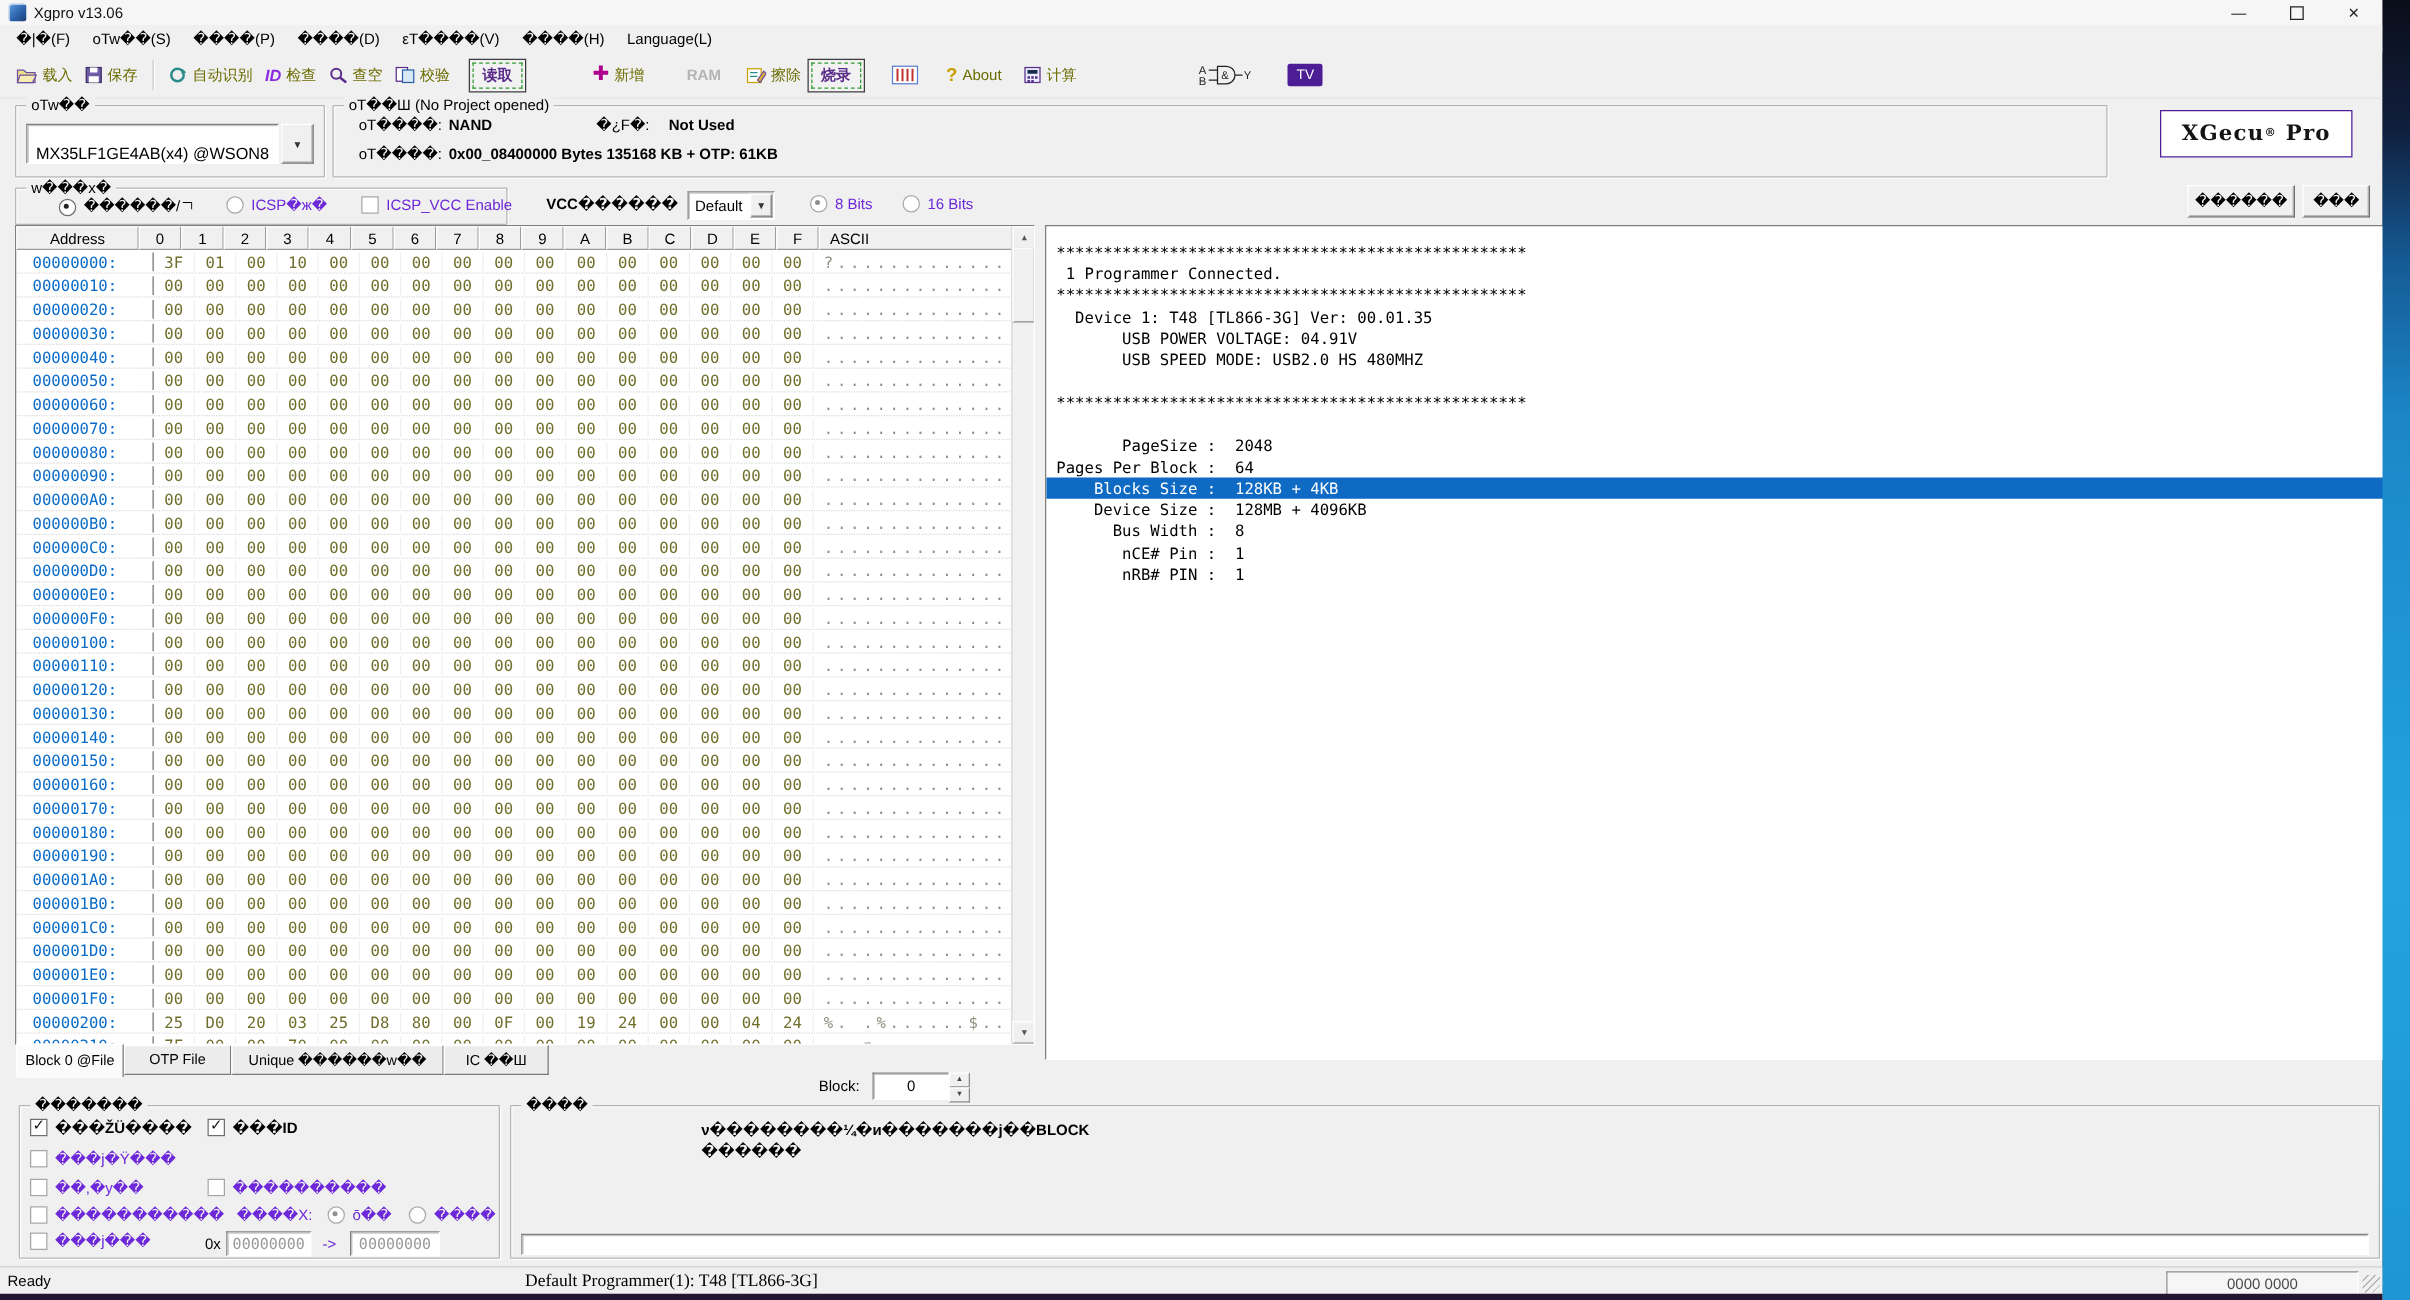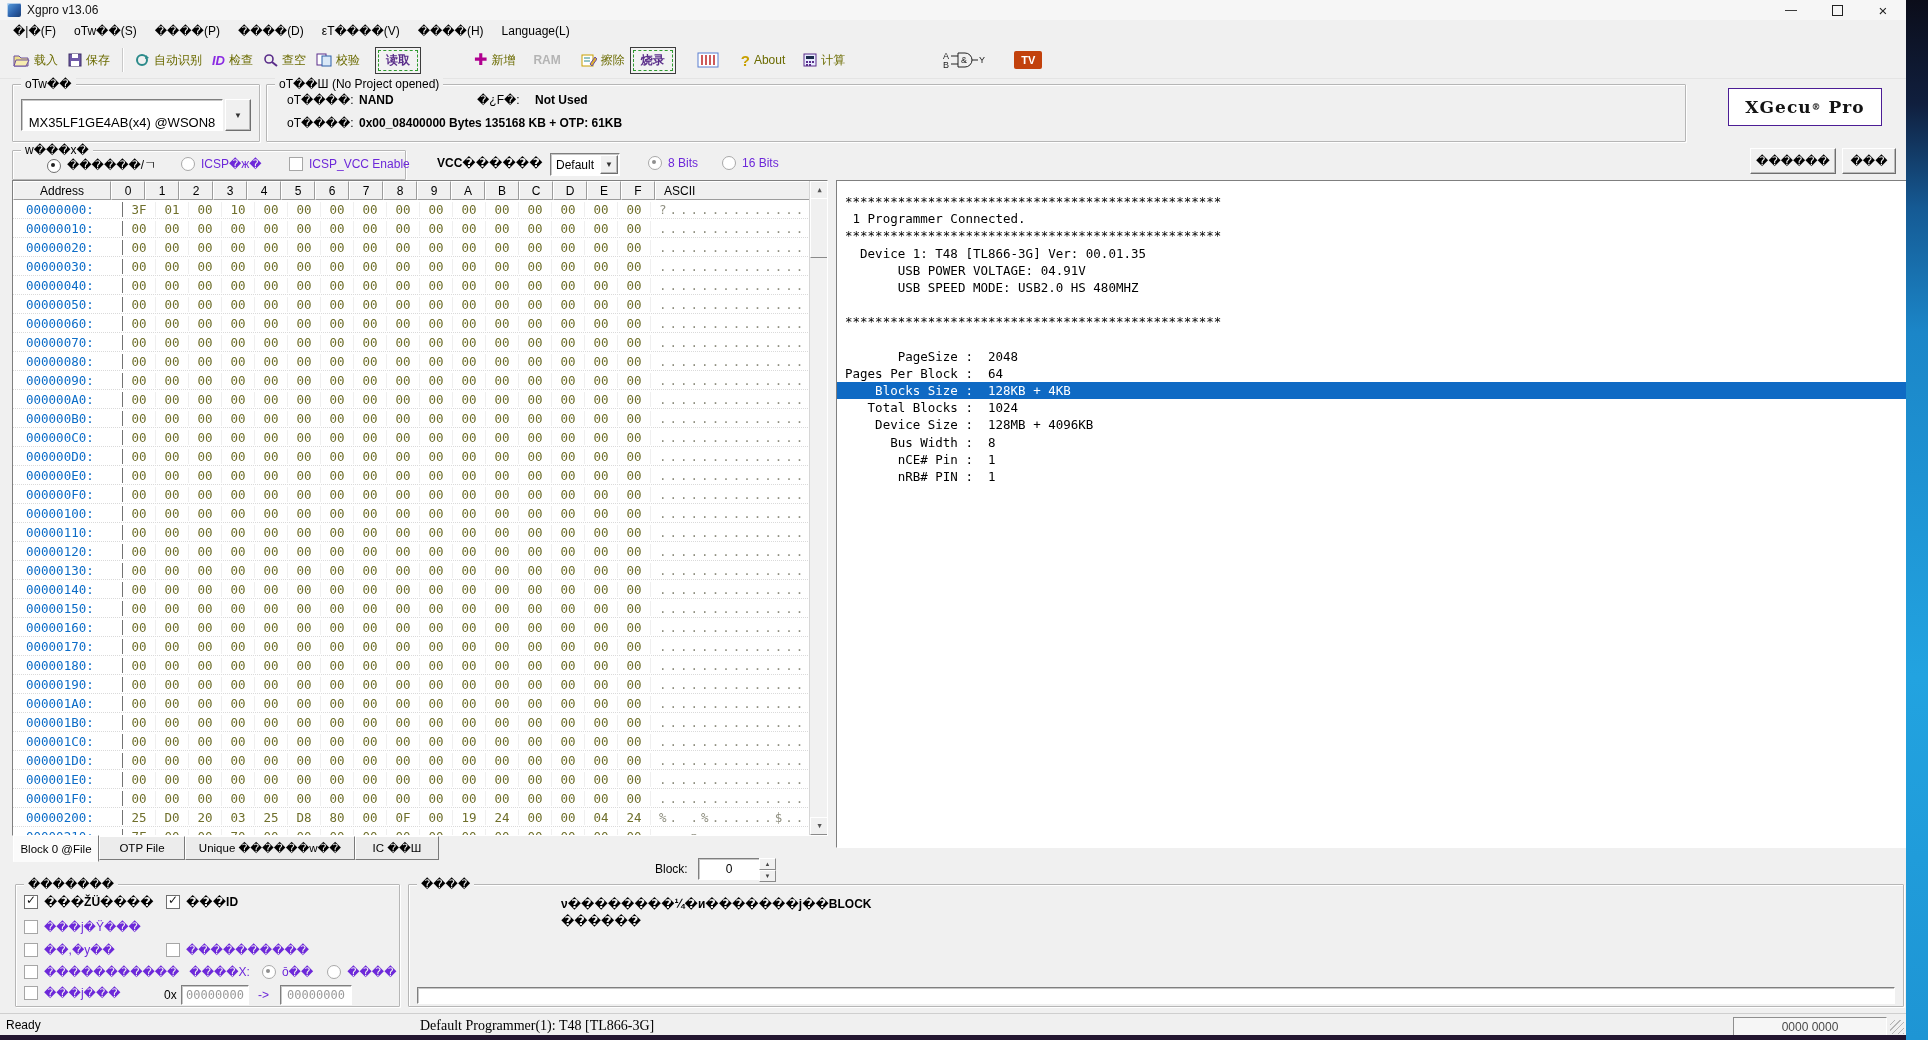--- a/index.html
+++ b/index.html
@@ -28,21 +28,21 @@
 
   
   .toolbar{position:absolute;left:0;top:42px;width:100%;height:36px;display:flex;align-items:center;padding-left:8px;border-bottom:1px solid #e4e4e4}
   .tbtn{display:flex;align-items:center;gap:4px;padding:3px 5px;color:#6b6b00;white-space:nowrap}
   .tsep{width:1px;height:24px;background:#c9c9c9;margin:0 7px;box-shadow:1px 0 0 #fff}
   .tool-box{border:1px solid #3c3c3c;outline:1px dashed #2f9a2f;outline-offset:-4px;background:#f2f2f2;
             padding:4px 10px;color:#5a2d8a;font-weight:bold}
   .id-glyph{color:#8a2be2;font-weight:bold;font-style:italic;font-size:13px}
   .q-glyph{color:#c8a000;font-weight:bold;font-size:15px}
   .ram-label{color:#b4b4b4;font-weight:bold}
-  .tv-chip{background:#c2410c;color:#fff;font-weight:bold;font-size:11px;border-radius:2px;padding:3px 7px}
+  .tv-chip{background:#4c1d95;color:#fff;font-weight:normal;font-size:11px;border-radius:2px;padding:3px 7px}
   .plusicon{color:#b0008f;font-weight:bold;font-size:16px;line-height:12px}
 
   
   .group{position:absolute;border:1px solid #b6b6b6;box-shadow:1px 1px 0 #fff, inset 1px 1px 0 #fff;border-radius:1px}
   .group-label{position:absolute;top:-8px;left:8px;background:#f0f0f0;padding:0 4px;white-space:nowrap}
 
   .sunken{background:#fff;border:1px solid;border-color:#7f7f7f #fff #fff #7f7f7f;box-shadow:inset 1px 1px 0 #c7c7c7}
   .raised{background:#f0f0f0;border:1px solid;border-color:#fff #6f6f6f #6f6f6f #fff;box-shadow:inset -1px -1px 0 #b9b9b9}
   .dd-btn{display:flex;align-items:center;justify-content:center;font-size:8px;color:#333}
 
@@ -204,21 +204,21 @@
       <span>校验</span>
     </div>
     <div class="tool-box" style="margin-left:10px">
       <span>读取</span>
     </div>
 
     <div class="tbtn" style="margin-left:48px">
       <span class="plusicon">✚</span>
       <span>新增</span>
     </div>
-    <div class="tbtn" style="margin-left:8px">
+    <div class="tbtn" style="margin-left:24px">
       <span class="ram-label">RAM</span>
     </div>
     <div class="tbtn" style="margin-left:10px">
       <span>
           <svg width="16" height="14">
             <rect x="1" y="2" width="11" height="11" fill="#fff" stroke="#c8a000"></rect>
             <line x1="3" y1="5" x2="9" y2="5" stroke="#2b8a8a"></line>
             <line x1="3" y1="8" x2="9" y2="8" stroke="#2b8a8a"></line>
             <path d="M9 11 L14 4 L16 6 L11 13 Z" fill="#e0b030" stroke="#6b4fa0"></path>
           </svg>
@@ -1059,21 +1059,20 @@
       <div class="log-line">**************************************************</div>
       <div class="log-line">  Device 1: T48 [TL866-3G] Ver: 00.01.35</div>
       <div class="log-line">       USB POWER VOLTAGE: 04.91V</div>
       <div class="log-line">       USB SPEED MODE: USB2.0 HS 480MHZ</div>
       <div class="log-line"> </div>
       <div class="log-line">**************************************************</div>
       <div class="log-line"> </div>
       <div class="log-line">       PageSize :  2048</div>
       <div class="log-line">Pages Per Block :  64</div>
       <div class="log-line hl">    Blocks Size :  128KB + 4KB</div>
-      <div class="log-line">   Total Blocks :  1024</div>
       <div class="log-line">    Device Size :  128MB + 4096KB</div>
       <div class="log-line">      Bus Width :  8</div>
       <div class="log-line">       nCE# Pin :  1</div>
       <div class="log-line">       nRB# PIN :  1</div>
     </div>
 
   <div class="tab active" style="left:13px;width:84px">
       <span>Block 0 @File</span>
     </div>
   <div class="tab" style="left:99px;width:84px">

